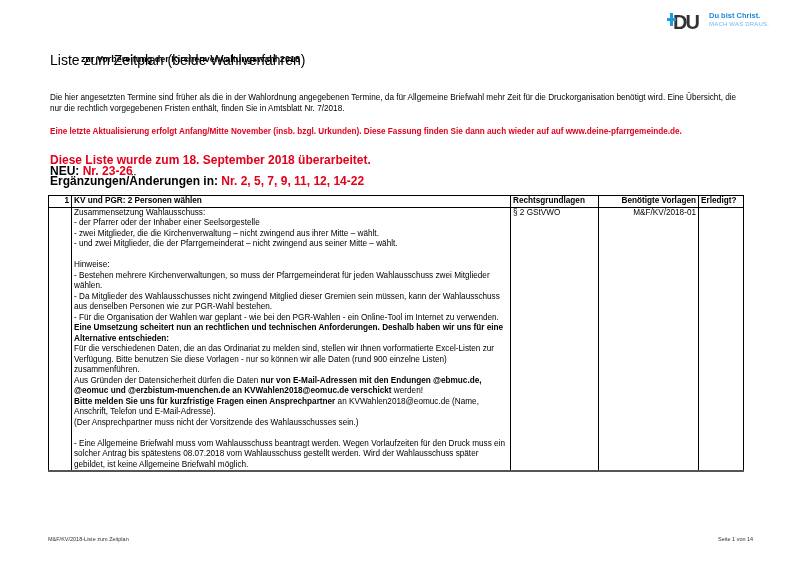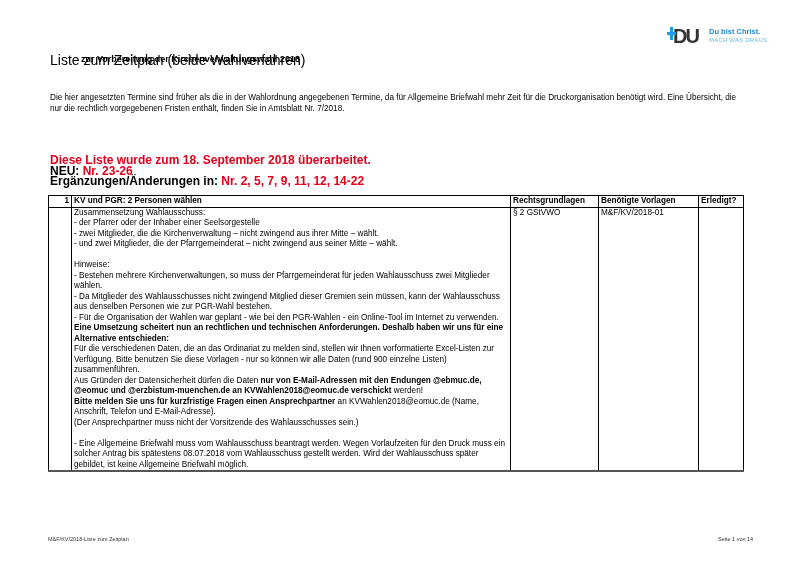--- a/index.html
+++ b/index.html
@@ -1,18 +1,18 @@
 <!DOCTYPE html>
 <html><head>
 <meta charset="utf-8">
 <style>
   html, body { margin:0; padding:0; }
   body { width:800px; height:565px; background:#ffffff; position:relative; overflow:hidden;
          font-family:"Liberation Sans", sans-serif; color:#000; }
-  .logo { position:absolute; left:667px; top:26px; display:flex; align-items:center; }
+  .logo { position:absolute; left:667px; top:12px; display:flex; }
   .logo-mark { position:relative; width:34px; height:20px; }
   .logo-mark .d { position:absolute; left:6px; top:0; font-weight:bold; font-size:20px; color:#333; line-height:20px; letter-spacing:-2px; }
   .logo-mark .plus-v { position:absolute; left:3px; top:1px; width:3px; height:13px; background:#1d9be0; }
   .logo-mark .plus-h { position:absolute; left:0px; top:6px; width:9px; height:3px; background:#1d9be0; }
   .logo-text { margin-left:8px; line-height:8px; }
   .logo-text .l1 { font-size:7.5px; font-weight:bold; color:#1d8ad6; }
   .logo-text .l2 { font-size:6px; color:#6fb9e8; letter-spacing:0.2px; }
 
   .title { position:absolute; left:50px; top:52px; font-size:14px; font-weight:normal; }
   .subtitle { position:absolute; left:50px; top:54px; font-size:9px; font-weight:bold;margin-left:31px; }
@@ -22,21 +22,21 @@
   .rev { position:absolute; left:50px; top:155px; font-size:12px; line-height:10.5px; font-weight:bold; width:700px; }
 
   table.plan { position:absolute; left:48px; top:195px; border-collapse:collapse; font-size:8.2px; line-height:10.5px; }
   table.plan td { border:1px solid #000; vertical-align:top; padding:0 2px; }
   table.plan tr.head td { font-weight:bold; height:10px; }
   table.plan tr.body td { height:252px; }
   table.plan tr.body { border-bottom:2px solid #555; }
   .num { width:18px; text-align:right; }
   .c-content { width:434px; }
   .c-law { width:83px; }
-  .c-tpl { width:95px; }
+  .c-tpl { width:95px;text-align:right; }
   .c-done { width:40px; }
   .p { margin:0; }
   .gap { height:10.5px; }
 
   .footer-left { position:absolute; left:48px; top:536px; font-size:5.5px; color:#333; }
   .footer-right { position:absolute; left:718px; top:536px; font-size:5.5px; color:#333; }
 </style>
 </head>
 <body>
 
@@ -53,20 +53,21 @@
 </div>
 
 <div class="title">Liste zum Zeitplan (beide Wahlverfahren)</div>
 <div class="subtitle">zur Vorbereitung der Kirchenverwaltungswahl 2018</div>
 
 <div class="intro">
   <div>Die hier angesetzten Termine sind früher als die in der Wahlordnung angegebenen Termine, da für Allgemeine Briefwahl mehr Zeit für die Druckorganisation benötigt wird. Eine Übersicht, die nur die rechtlich vorgegebenen Fristen enthält, finden Sie in Amtsblatt Nr. 7/2018.</div>
 </div>
 
 <div class="warn">
+  <div>Eine letzte Aktualisierung erfolgt Anfang/Mitte November (insb. bzgl. Urkunden). Diese Fassung finden Sie dann auch wieder auf auf www.deine-pfarrgemeinde.de.</div>
 </div>
 
 <div class="rev">
   <div class="red">Diese Liste wurde zum 18. September 2018 überarbeitet.</div>
   <div><span>NEU:</span> <span class="red">Nr. 23-26</span></div>
   <div><span>Ergänzungen/Änderungen in:</span> <span class="red">Nr. 2, 5, 7, 9, 11, 12, 14-22</span></div>
 </div>
 
 <table class="plan">
   <tbody>

